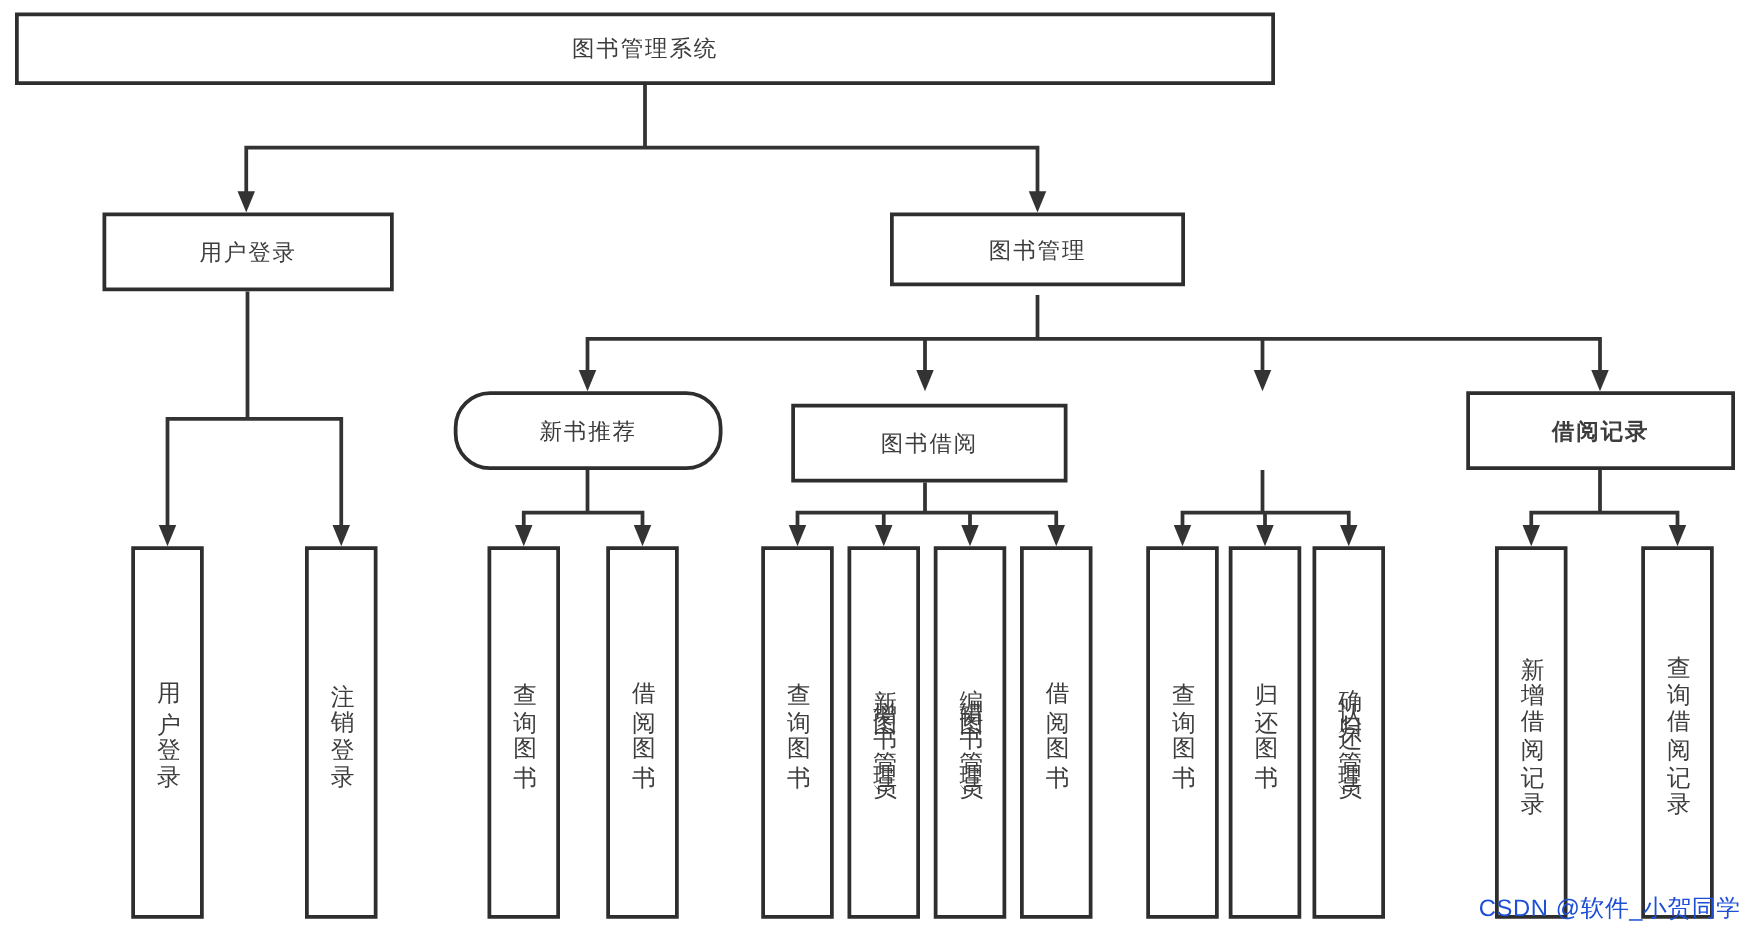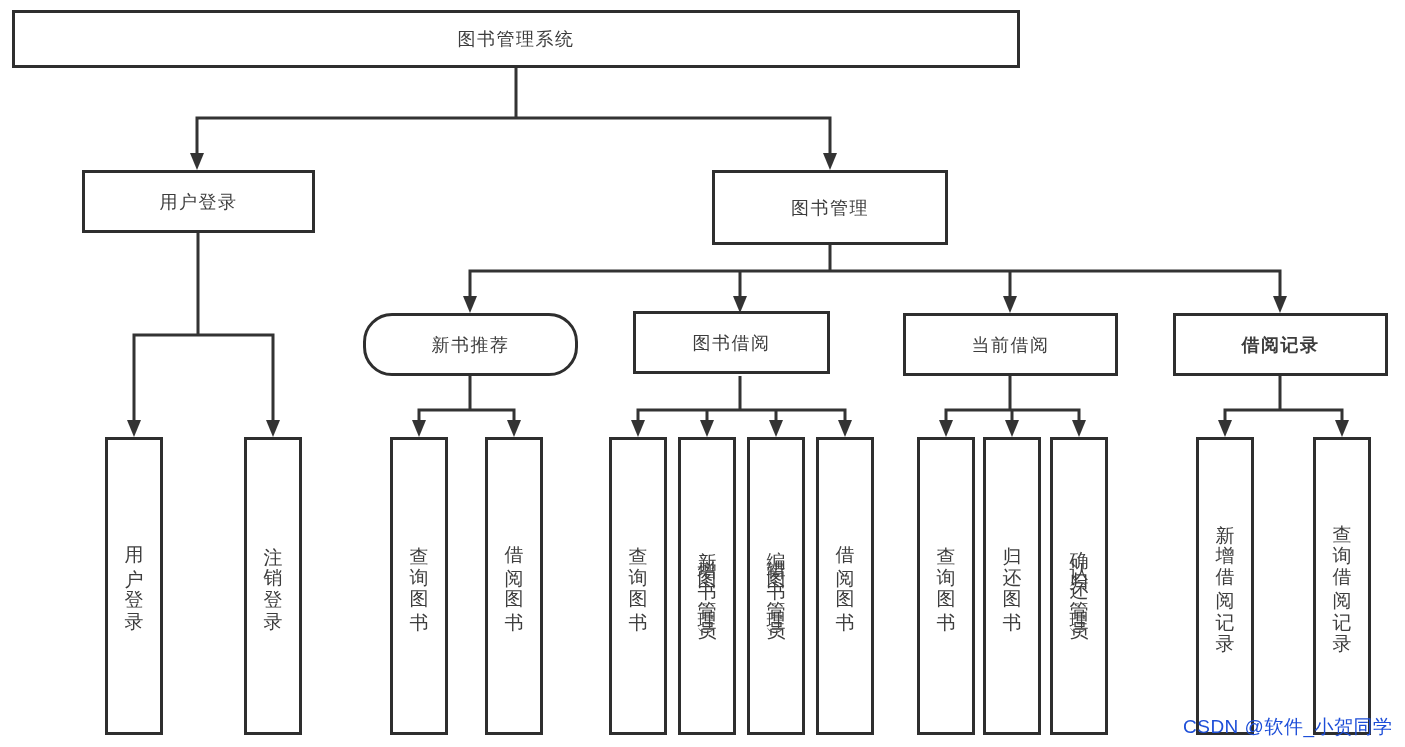--- a/index.html
+++ b/index.html
@@ -95,32 +95,29 @@
     </g>
   </svg>
 
   <div class="box h" style="left:12px; top:10px; width:1008px; height:58px;">
     <span>图书管理系统</span>
   </div>
 
   <div class="box h" style="left:82px; top:170px; width:233px; height:63px;">
     <span>用户登录</span>
   </div>
-  <div class="box h" style="left:712px; top:170px; width:236px; height:75px;">
+  <div class="box h" style="left:712px; top:170px; width:236px; height:59px;">
     <span>图书管理</span>
   </div>
 
   <div class="box h" style="left:363px; top:313px; width:215px; height:63px;border-radius:29px;">
     <span>新书推荐</span>
   </div>
-  <div class="box h" style="left:633px; top:311px; width:197px; height:63px;">
+  <div class="box h" style="left:633px; top:323px; width:221px; height:63px;">
     <span>图书借阅</span>
-  </div>
-  <div class="box h" style="left:903px; top:313px; width:215px; height:63px;">
-    <span>当前借阅</span>
   </div>
   <div class="box h" style="left:1173px; top:313px; width:215px; height:63px;font-weight:bold;">
     <span>借阅记录</span>
   </div>
 
   <div class="box leaf" style="left:105px;">
     <span>用户登录</span>
   </div>
   <div class="box leaf" style="left:244px;">
     <span>注销登录</span>

